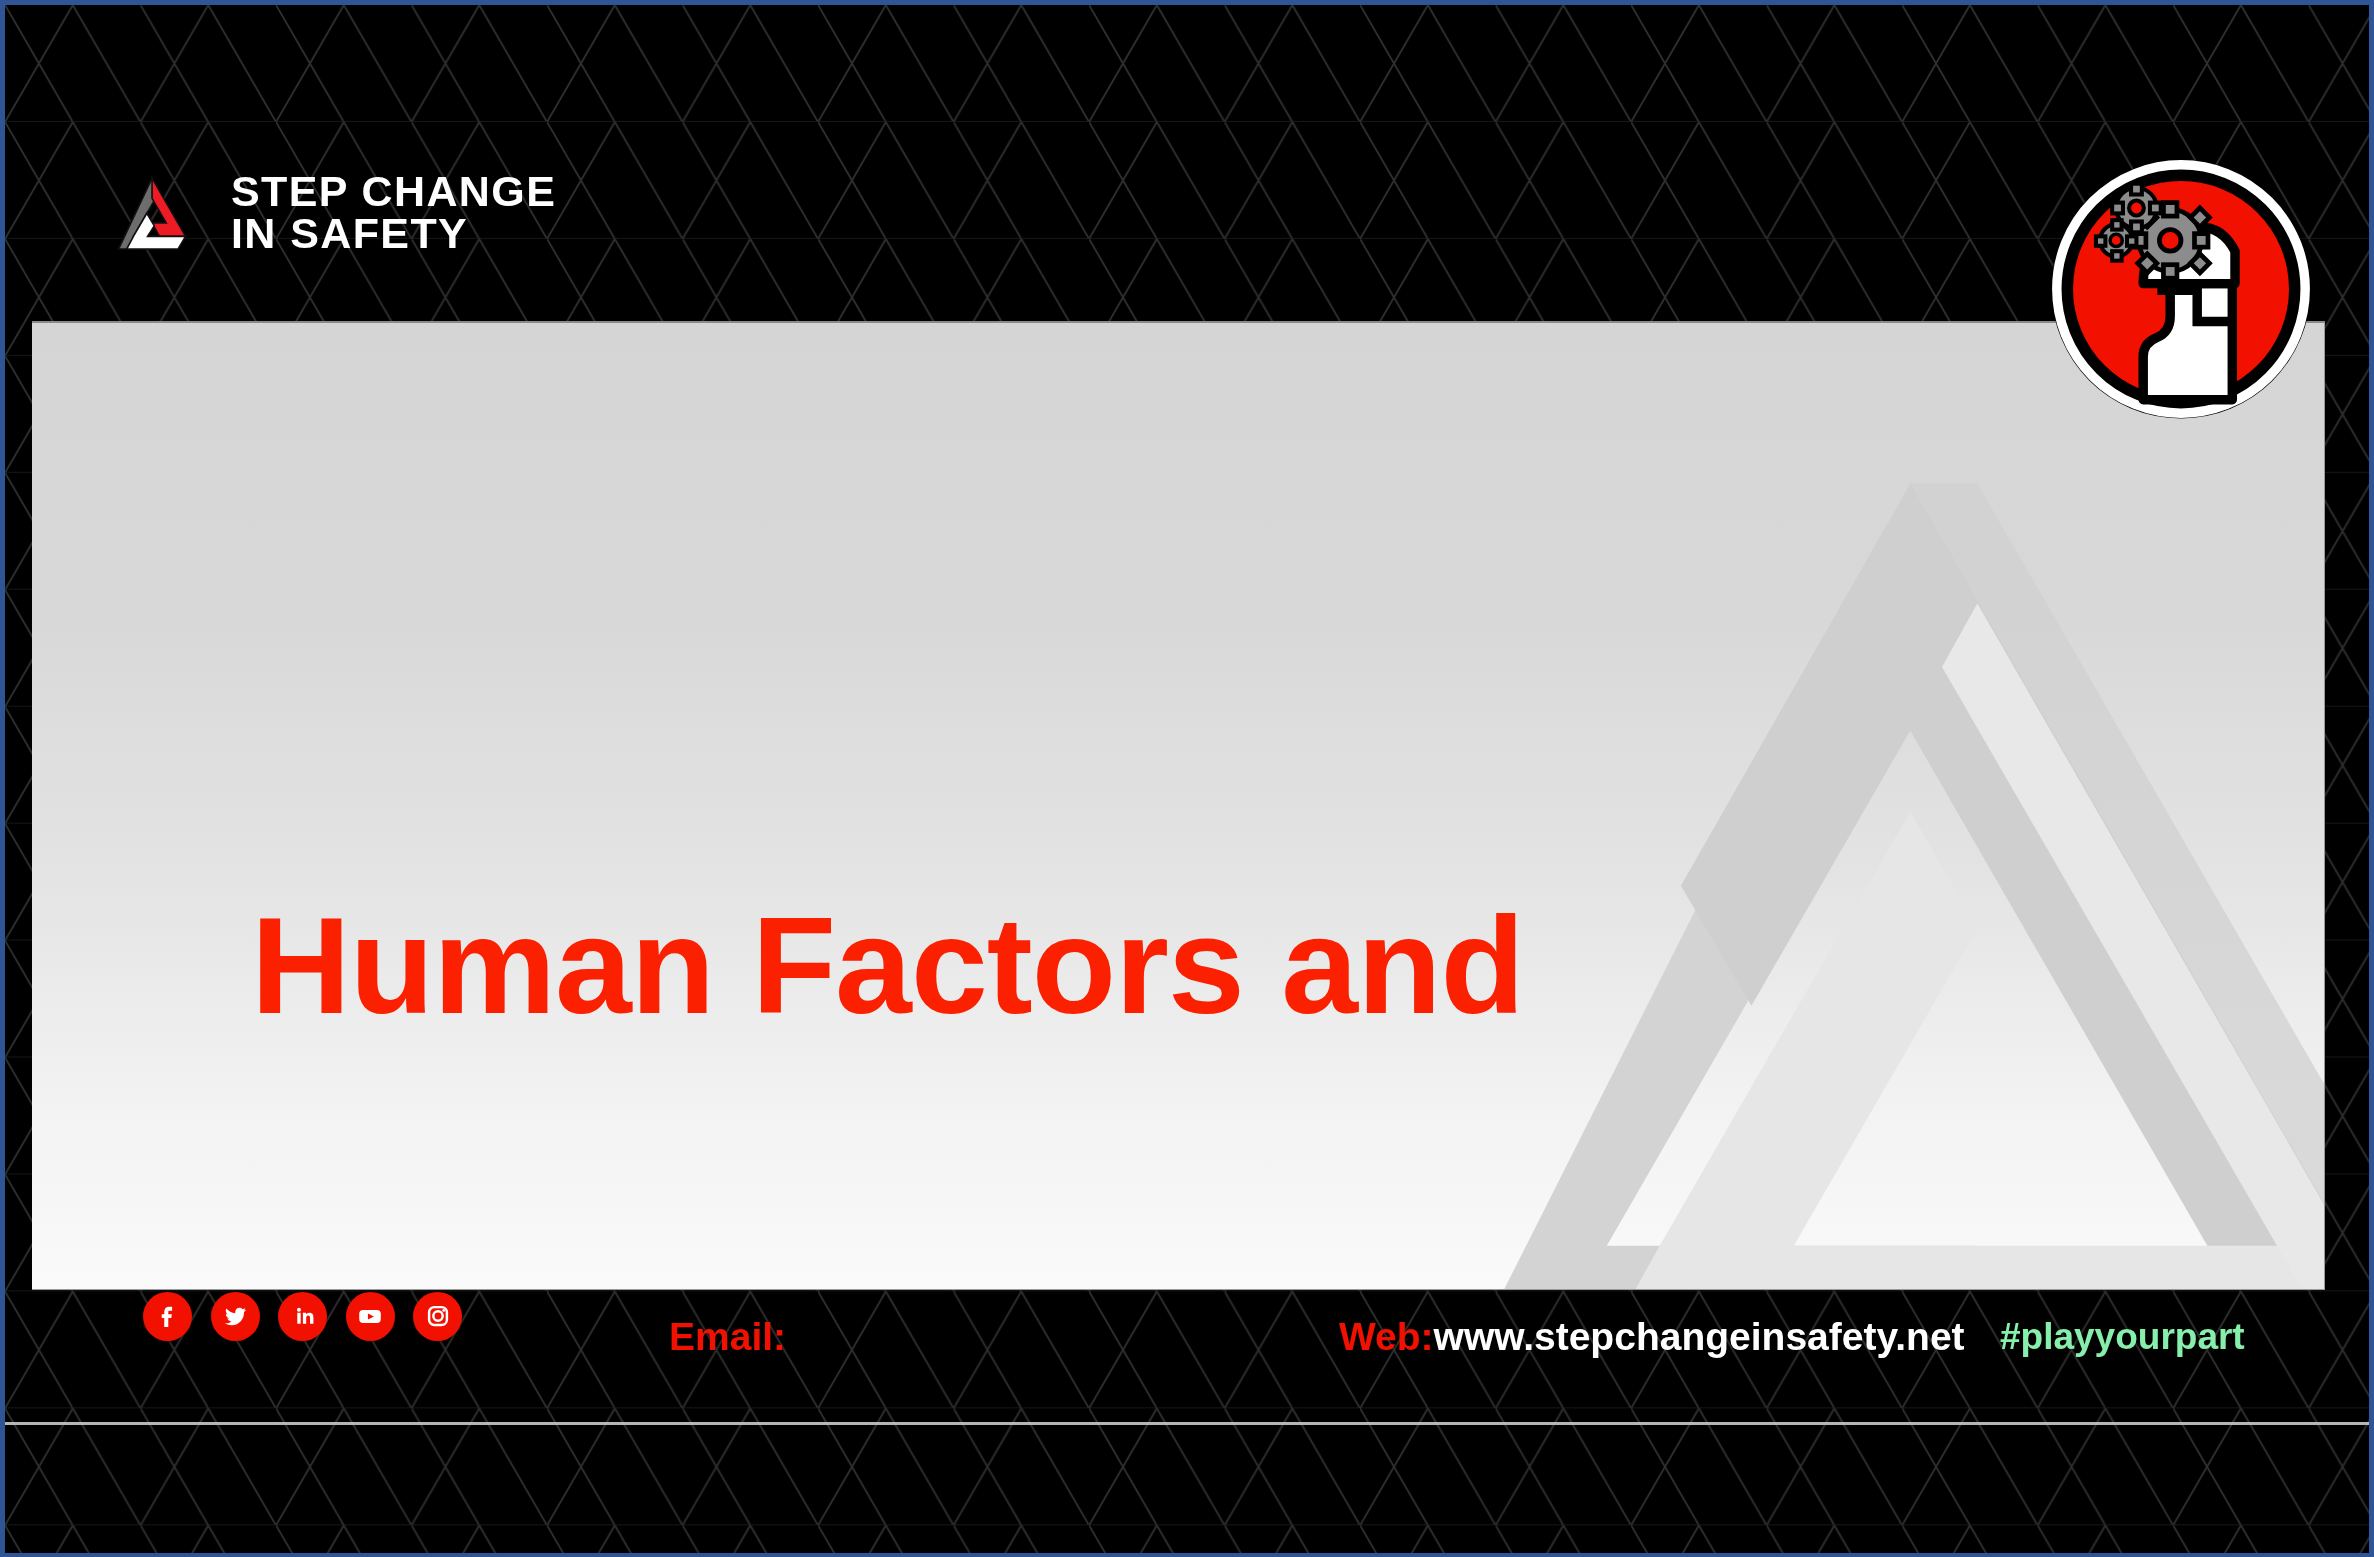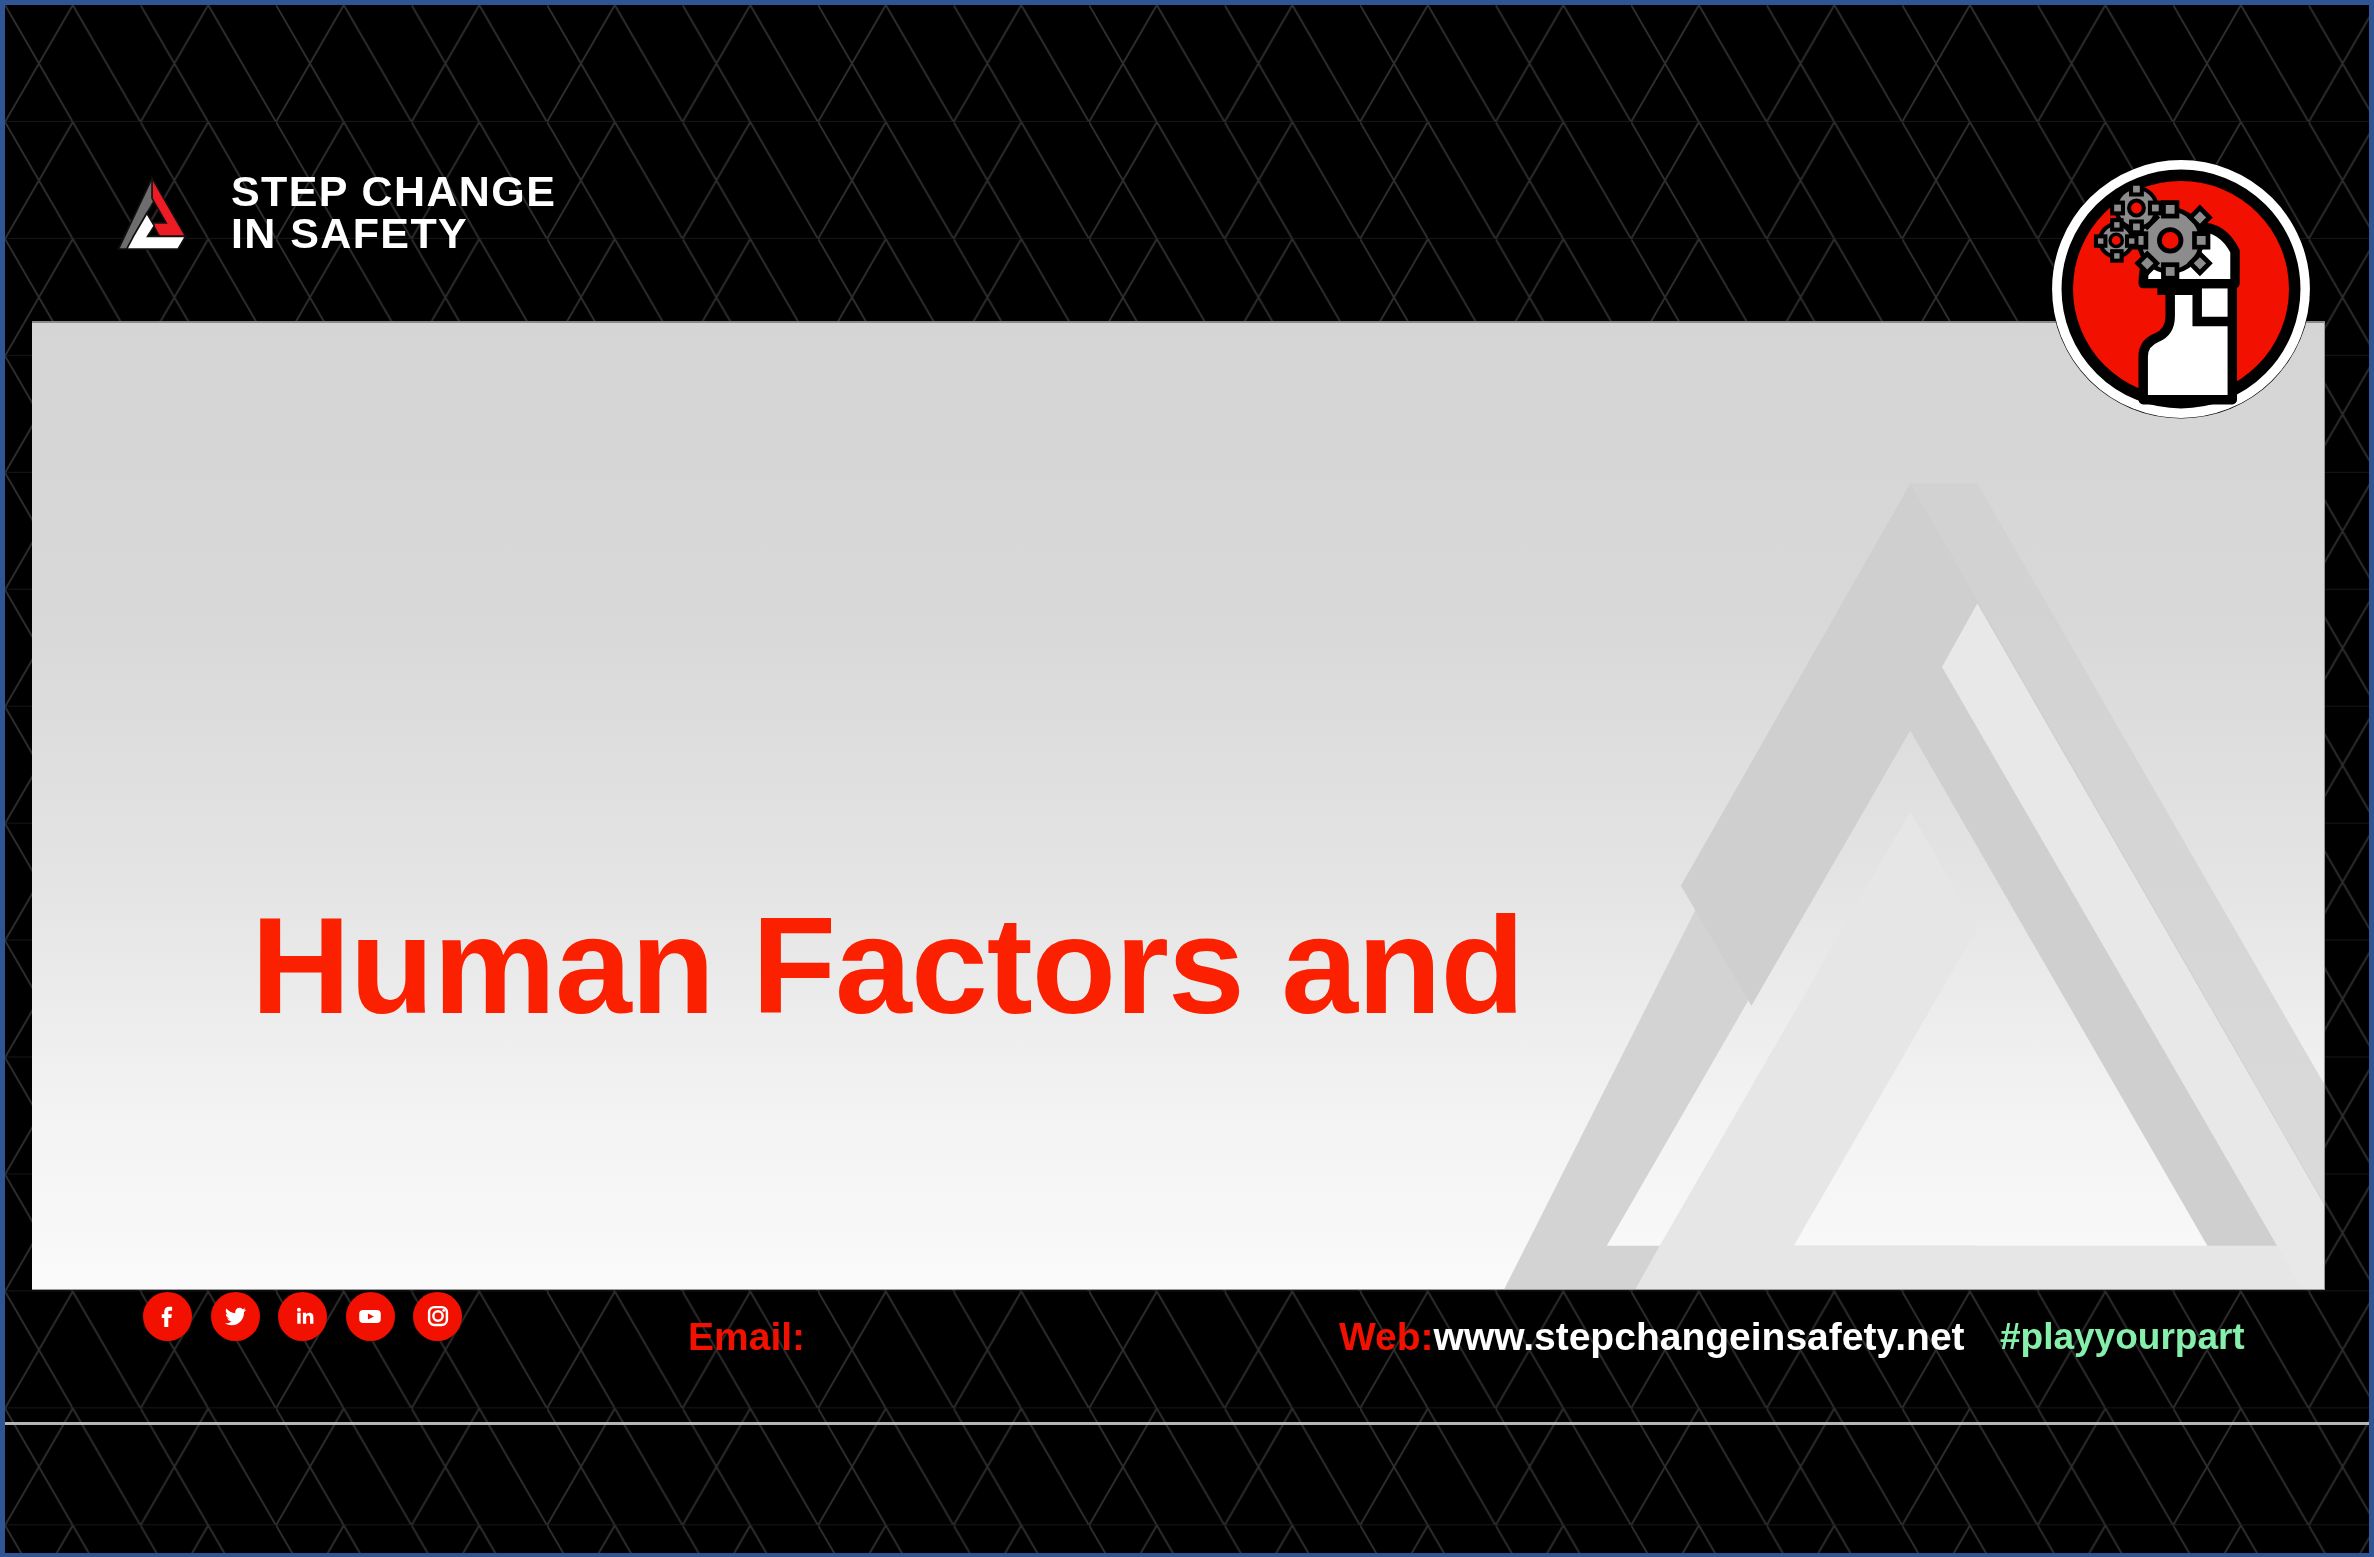--- a/index.html
+++ b/index.html
@@ -136,21 +136,21 @@
     left:662px; top:24px;
     display:flex;
     align-items:baseline;
     gap:0;
     font-size:39px;
     font-weight:bold;
     white-space:nowrap;
   }
   .contact .lbl { color:#F21000; }
   .contact .val { color:#fff; }
-  .contact-email { left:683px; }
+  .contact-email { left:664px; }
   .contact-web  { left:1334px; }
 
   .hashtag {
     position:absolute;
     left:1995px; top:25px;
     color:#86efac;
     font-size:37px;
     font-weight:bold;
     white-space:nowrap;
   }

